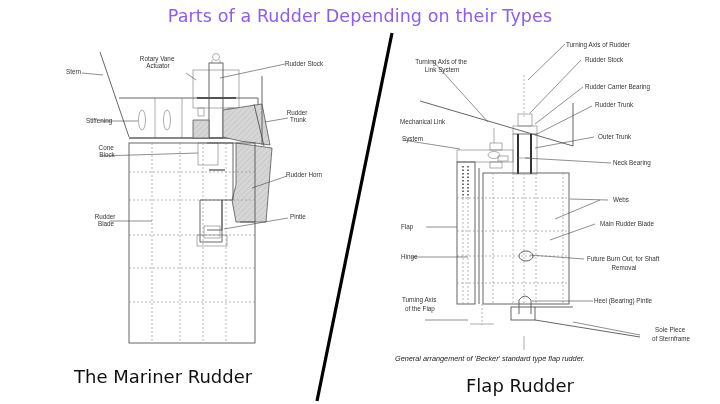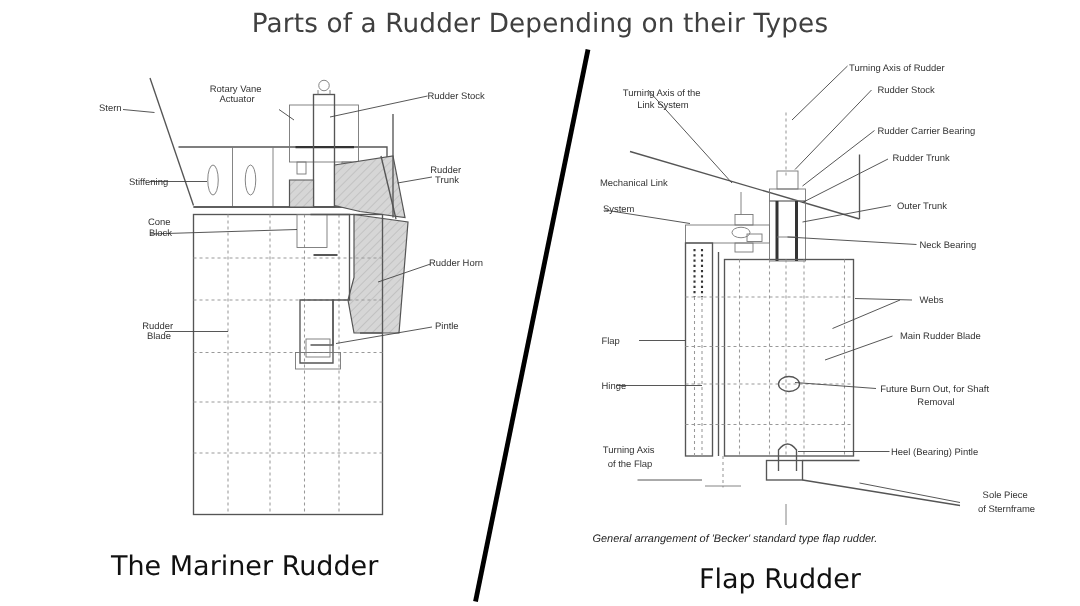--- a/index.html
+++ b/index.html
@@ -1,17 +1,17 @@
 <!DOCTYPE html>
 <html><head>
 <meta charset="utf-8">
 <style>
   html, body { margin:0; padding:0; background:#ffffff; }
   body { width:720px; height:404px; position:relative; overflow:hidden; font-family:"DejaVu Sans", sans-serif; }
-  #title { position:absolute; left:0; width:720px; top:6px; text-align:center; font-size:17.5px; color:#404040; letter-spacing:0.1px; }
+  #title { position:absolute; left:0; width:720px; top:6px; text-align:center; font-size:17.5px; color:#8b5cf6; letter-spacing:0.1px; }
   svg#dia { position:absolute; left:0; top:0; }
   .lbl { font-family:"Liberation Sans", sans-serif; font-size:6.3px; fill:#333; }
   .cap { font-family:"Liberation Sans", sans-serif; font-size:7.3px; fill:#222; font-style:italic; }
   .big { font-family:"DejaVu Sans", sans-serif; font-size:18px; fill:#111; }
   .ln { stroke:#555; stroke-width:0.9; fill:none; }
   .thin { stroke:#777; stroke-width:0.6; fill:none; }
   .dash { stroke:#999; stroke-width:0.7; stroke-dasharray:2 2; fill:none; }
   .hatch { fill:url(#hatchPat); stroke:#555; stroke-width:0.8; }
   .lead { stroke:#444; stroke-width:0.6; fill:none; }
 </style>

